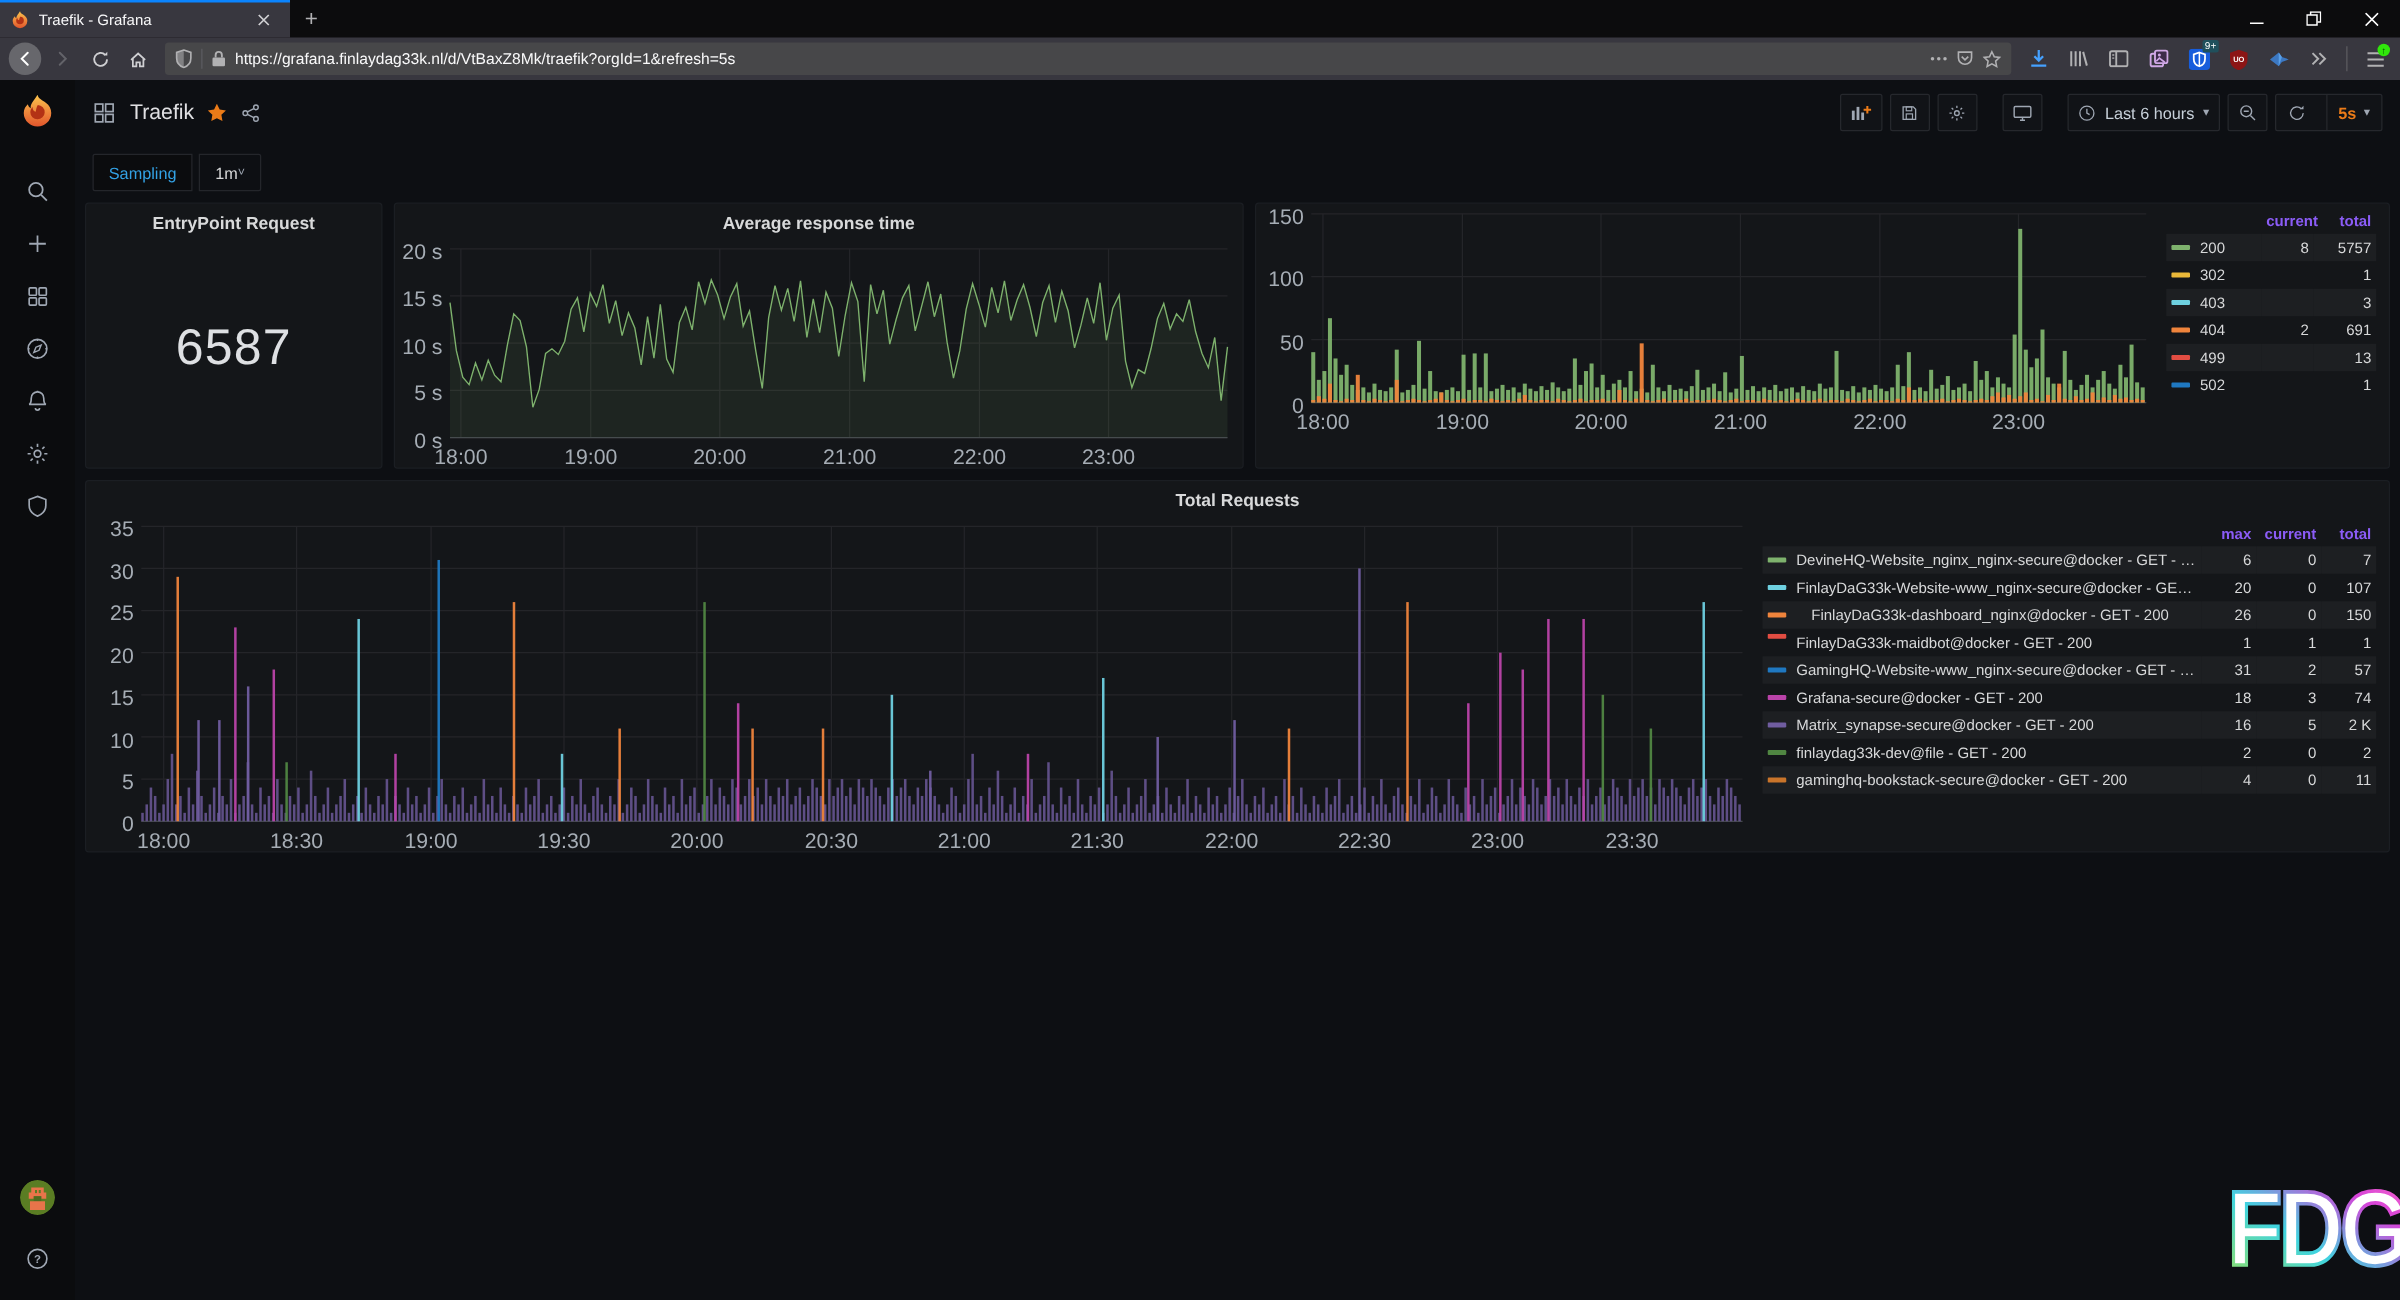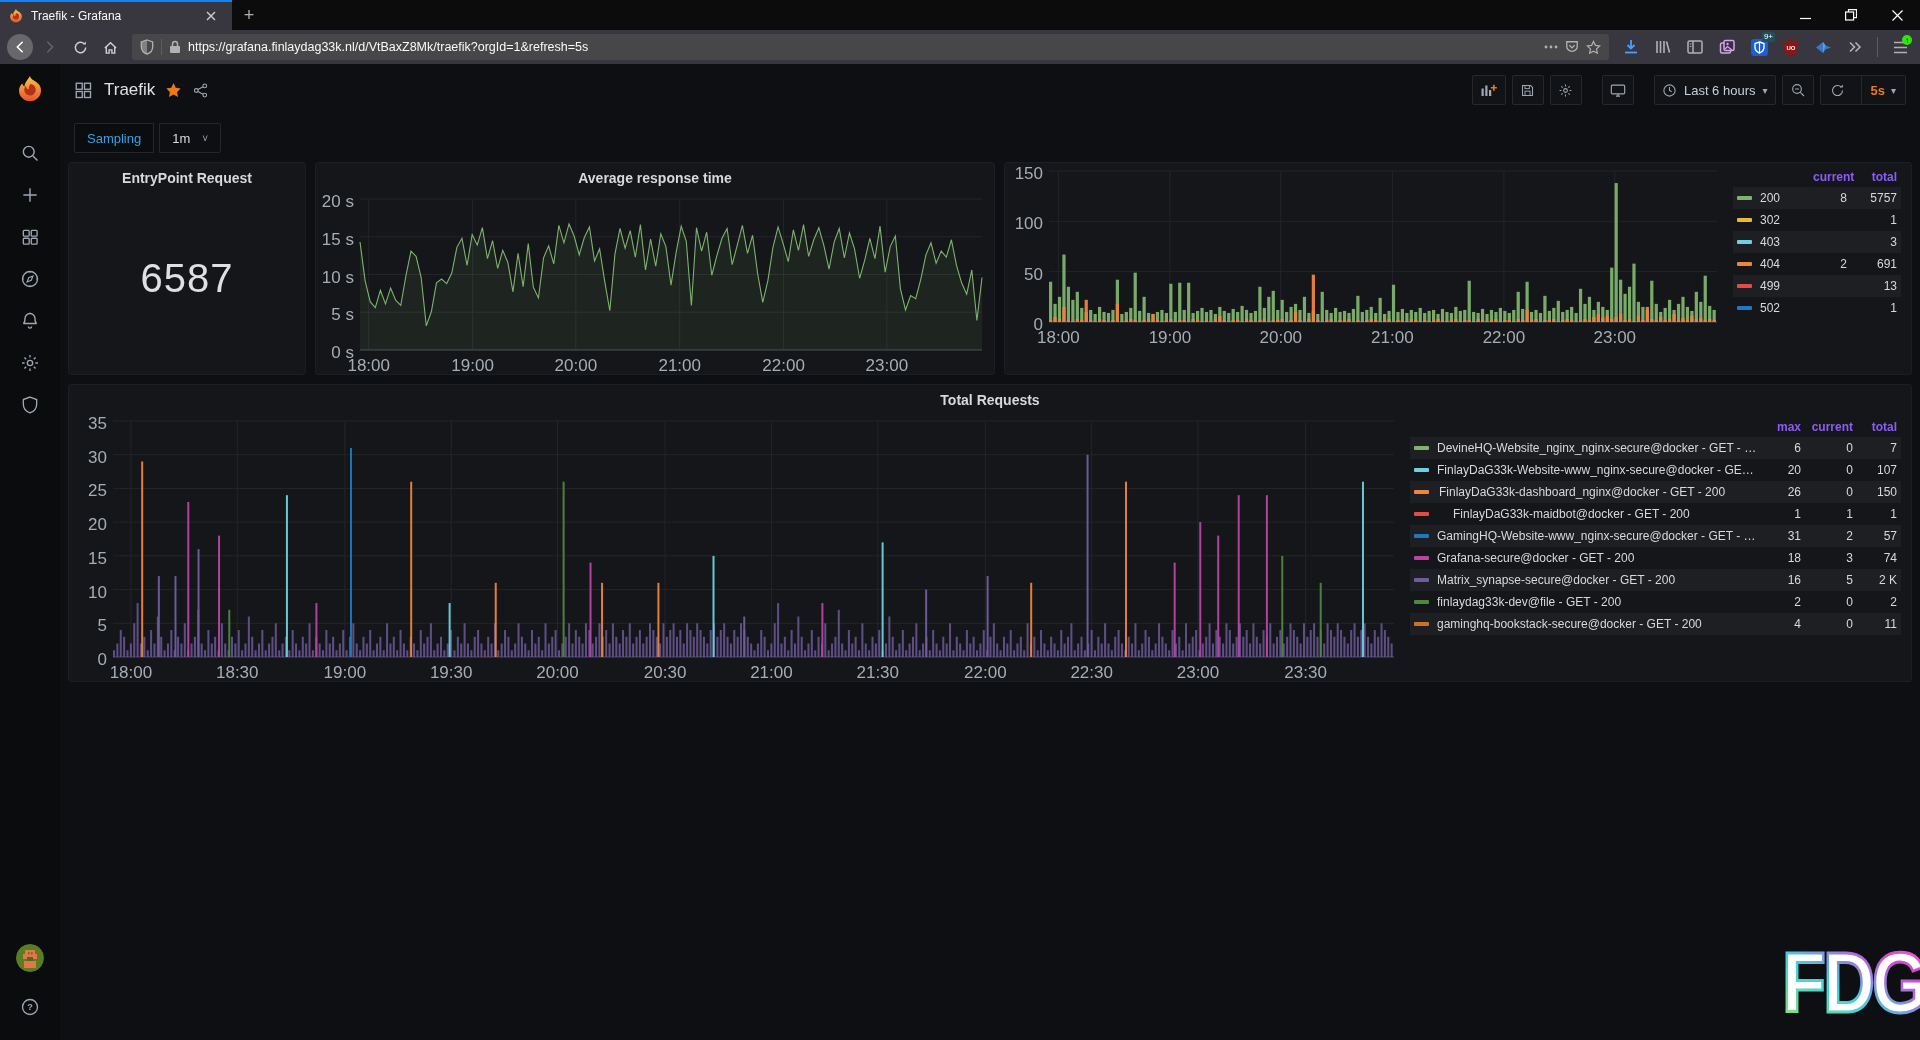--- a/index.html
+++ b/index.html
@@ -43,21 +43,21 @@
   .g-btn { height:30px; min-width:32px; background:#111317; border:1px solid #26282d; border-radius:2px; display:flex; align-items:center; justify-content:center; color:#c7d0d9; padding:0 7px; gap:7px; font-size:13px; }
   .g-btn.group { padding:0; }
   .g-btn .seg { display:flex; align-items:center; gap:6px; padding:0 9px; height:100%; }
   .g-btn .seg + .seg { border-left:1px solid #26282d; }
   .orange-text { color:#eb7b18; font-weight:600; }
   .chev { color:#9fa7b3; font-size:10px; }
 
   .g-submenu { height:44px; display:flex; align-items:center; padding:0 14px; gap:10px; }
   .sampling-chip { display:flex; height:30px; }
   .chip-label { background:#0b0c0e; border:1px solid #24262b; border-radius:2px 0 0 2px; color:#33a2e5; font-size:13px; font-weight:500; display:flex; align-items:center; padding:0 12px; }
-  .chip-value { border:1px solid #24262b; border-left:none; border-radius:0 2px 2px 0; color:#d8d9da; font-size:13px; display:flex; align-items:center; gap:12px; padding:13px 12px; margin-left:5px; border-left:1px solid #24262b; }
+  .chip-value { border:1px solid #24262b; border-left:none; border-radius:0 2px 2px 0; color:#d8d9da; font-size:13px; display:flex; align-items:center; gap:0; padding:13px 12px; margin-left:5px; border-left:1px solid #24262b; }
 
   .dash { padding:2px 8px 0; }
   .row1 { display:flex; gap:9px; height:213px; margin-bottom:9px; }
   .panel { background:#141619; border:1px solid #1b1e23; border-radius:3px; position:relative; }
   .col-stats { width:238px; display:flex; flex-direction:column; gap:9px; flex:none; }
   .stat-panel { flex:1; display:flex; flex-direction:column; align-items:center; }
   .panel-title { height:28px; line-height:30px; text-align:center; font-size:14px; font-weight:600; color:#d8d9da; flex:none; }
   .stat-value { flex:1; display:flex; align-items:center; justify-content:center; font-size:40px; font-weight:500; color:#dee0e3; letter-spacing:1px; padding-bottom:8px; }
   .chart-avg { width:680px; flex:none; display:flex; flex-direction:column; }
   .chart-status { flex:1; display:flex; flex-direction:column; }
@@ -1334,30 +1334,30 @@
                   <div class="lgd-cell lgd-name">
                     <span style="display: flex; align-items: center; gap: 8px; overflow: hidden;">
                       <span class="swatch" style="background: rgb(110, 208, 224);"></span>
                       <span class="txt">FinlayDaG33k-Website-www_nginx-secure@docker - GET - 200</span>
                     </span>
                   </div>
                   <div class="lgd-cell">20</div>
                   <div class="lgd-cell">0</div>
                   <div class="lgd-cell">107</div>
                   <div class="lgd-cell lgd-name stripe">
-                    <span style="display: flex; align-items: center; gap: 10px; overflow: hidden;">
+                    <span style="display: flex; align-items: center; gap: 20px; overflow: hidden;">
                       <span class="swatch" style="background: rgb(239, 132, 60);"></span>
                       <span class="txt">FinlayDaG33k-dashboard_nginx@docker - GET - 200</span>
                     </span>
                   </div>
                   <div class="lgd-cell stripe">26</div>
                   <div class="lgd-cell stripe">0</div>
                   <div class="lgd-cell stripe">150</div>
                   <div class="lgd-cell lgd-name">
-                    <span style="display: flex; align-items: center; gap: 24px; overflow: hidden;">
+                    <span style="display: flex; align-items: flex-start; gap: 8px; overflow: hidden;">
                       <span class="swatch" style="background: rgb(226, 77, 66);"></span>
                       <span class="txt">FinlayDaG33k-maidbot@docker - GET - 200</span>
                     </span>
                   </div>
                   <div class="lgd-cell">1</div>
                   <div class="lgd-cell">1</div>
                   <div class="lgd-cell">1</div>
                   <div class="lgd-cell lgd-name stripe">
                     <span style="display: flex; align-items: center; gap: 8px; overflow: hidden;">
                       <span class="swatch" style="background: rgb(31, 120, 193);"></span>

